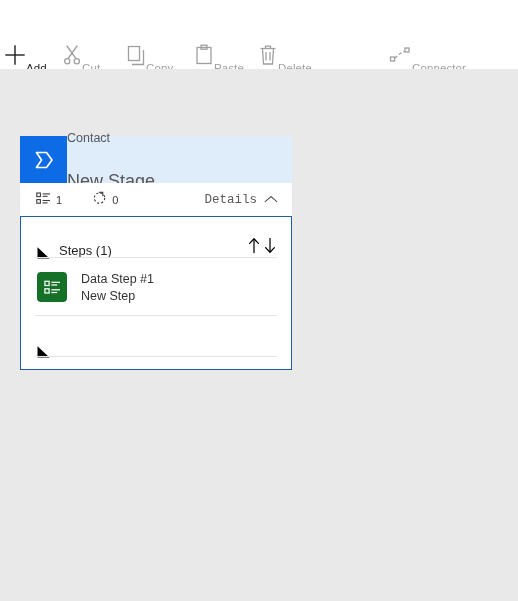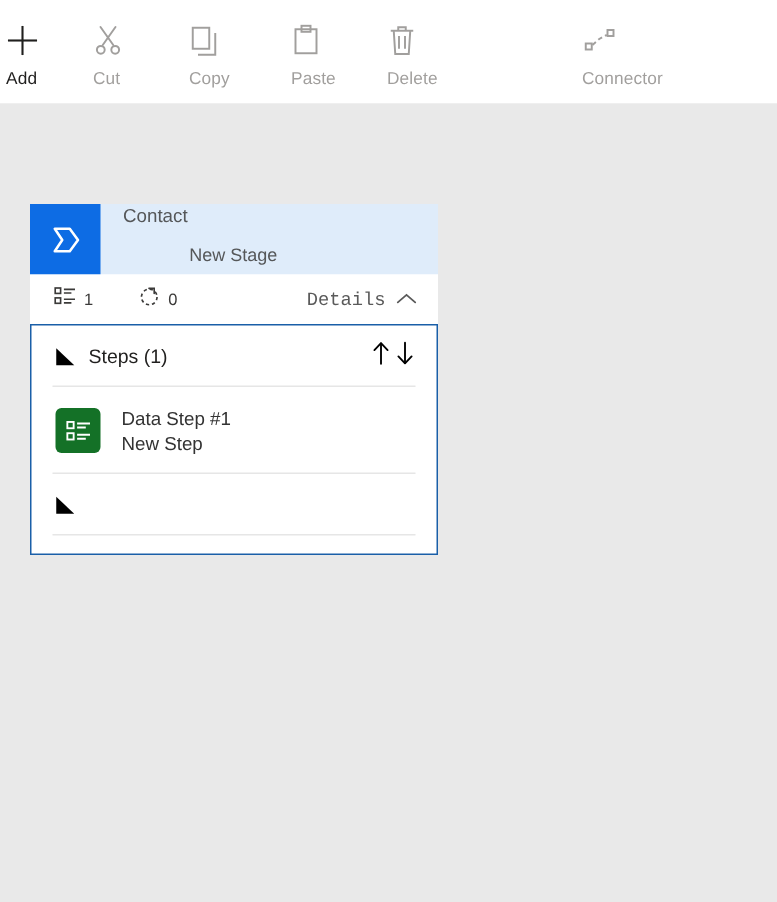--- a/index.html
+++ b/index.html
@@ -48,21 +48,21 @@
   .cmd-label {
     font-size: 11.5px;
     line-height: 13px;
     letter-spacing: 0.1px;
     white-space: nowrap;
   }
   .cmd-enabled .cmd-label { color: #201f1e; }
   .cmd-disabled .cmd-label { color: #a19f9d; }
   .cmd-enabled svg { stroke: #201f1e; }
   .cmd-disabled svg { stroke: #a19f9d; }
-  .cmd-abs { position: absolute; top: 6px; display: flex; flex-direction: column; align-items: flex-start; }
+  .cmd-abs { position: absolute; top: 6px; display: flex; flex-direction: row; align-items: flex-end; }
 
   
   .canvas {
     position: absolute;
     left: 0; top: 69px;
     width: 518px;
     height: 532px;
     background: #e9e9e9;
   }
 
@@ -82,33 +82,32 @@
   }
   .stage-tile {
     width: 47px;
     min-width: 47px;
     background: #0d6ce4;
     display: flex;
     align-items: center;
     justify-content: center;
   }
   .stage-titles {
-    padding-left: 15px;
-    display: flex;
-    flex-direction: row;
+    display: flex;
+    flex-direction: column;
     justify-content: center;
     gap: 1px;
   }
   .stage-title {
     font-size: 12.5px;
     color: #555759;
     line-height: 16px;
   }
   .stage-subtitle {
-    font-size: 12px;
+    font-size: 18px;
     color: #555759;
     line-height: 16px;
     margin-top: 26px;
   }
 
   .stage-stats {
     height: 33px;
     background: #ffffff;
     display: flex;
     align-items: center;
@@ -143,21 +142,21 @@
   .details-panel {
     border: 1px solid #1a5fa8;
     border-top: 1px solid #1a5fa8;
     background: #ffffff;
     box-sizing: border-box;
     margin-top: 0;
   }
   .section-row {
     height: 41px;
     display: flex;
-    align-items: center;
+    align-items: flex-end;
     padding: 0 14px 0 16px;
     box-sizing: border-box;
     position: relative;
   }
   .section-row .divider-line {
     position: absolute;
     left: 14px; right: 14px; bottom: 0;
     height: 1px;
     background: #e6e6e6;
   }

